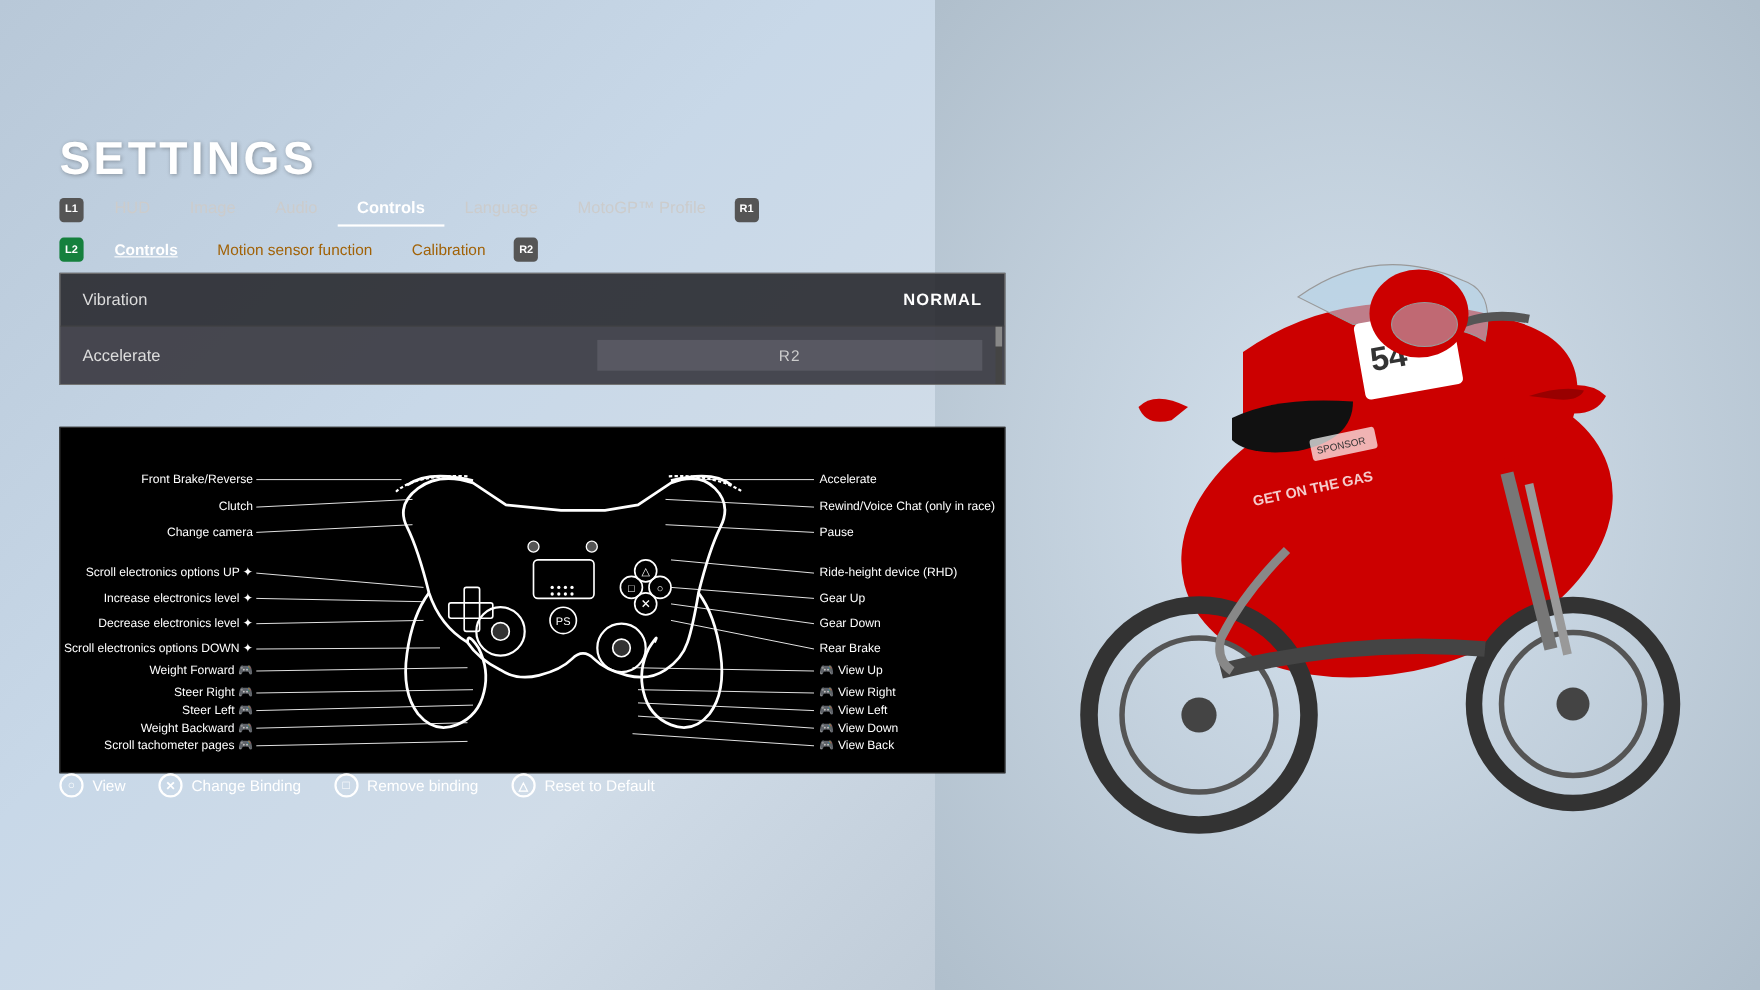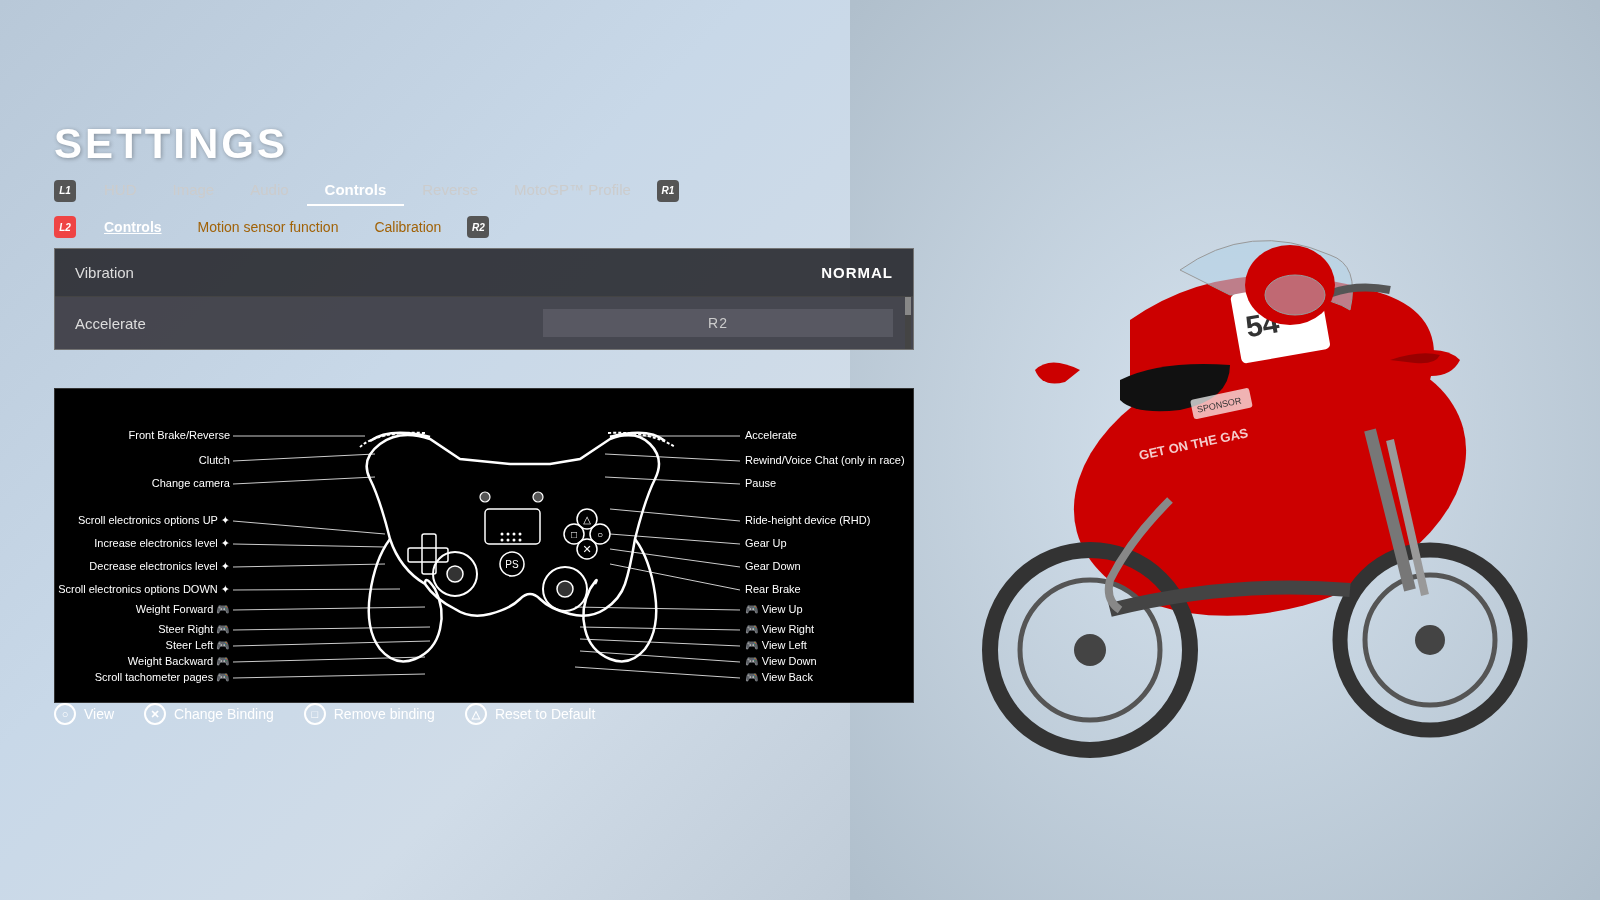--- a/index.html
+++ b/index.html
@@ -46,21 +46,20 @@
       width: 22px;
       height: 22px;
       border-radius: 4px;
       display: flex;
       align-items: center;
       justify-content: center;
       font-size: 10px;
       font-weight: bold;
       color: #fff;
       margin-right: 10px;
-      font-style: italic;
     }
 
     .nav-badge.l1 { background: #555; }
     .nav-badge.r1 { background: #555; margin-left: 8px; margin-right: 0; }
 
     .top-tab {
       padding: 6px 18px;
       font-size: 15px;
       color: #ccc;
       cursor: pointer;
@@ -76,21 +75,21 @@
     
     .sub-nav {
       position: absolute;
       top: 213px;
       left: 54px;
       display: flex;
       align-items: center;
       gap: 0;
     }
 
-    .nav-badge.l2 { background: #ef4444; }
+    .nav-badge.l2 { background: #15803d; }
     .nav-badge.r2 { background: #555; margin-left: 8px; margin-right: 0; }
 
     .sub-tab {
       padding: 6px 18px;
       font-size: 14px;
       color: #a16207;
       cursor: pointer;
     }
 
     .sub-tab.active {
@@ -266,21 +265,21 @@
 <div class="content-area">
 
   <div class="page-title">SETTINGS</div>
 
   <div class="top-nav">
     <div class="nav-badge l1">L1</div>
     <div class="top-tab">HUD</div>
     <div class="top-tab">Image</div>
     <div class="top-tab">Audio</div>
     <div class="top-tab active">Controls</div>
-    <div class="top-tab">Reverse</div>
+    <div class="top-tab">Language</div>
     <div class="top-tab">MotoGP™ Profile</div>
     <div class="nav-badge r1">R1</div>
   </div>
 
   <div class="sub-nav">
     <div class="nav-badge l2">L2</div>
     <div class="sub-tab active">Controls</div>
     <div class="sub-tab">Motion sensor function</div>
     <div class="sub-tab">Calibration</div>
     <div class="nav-badge r2">R2</div>

